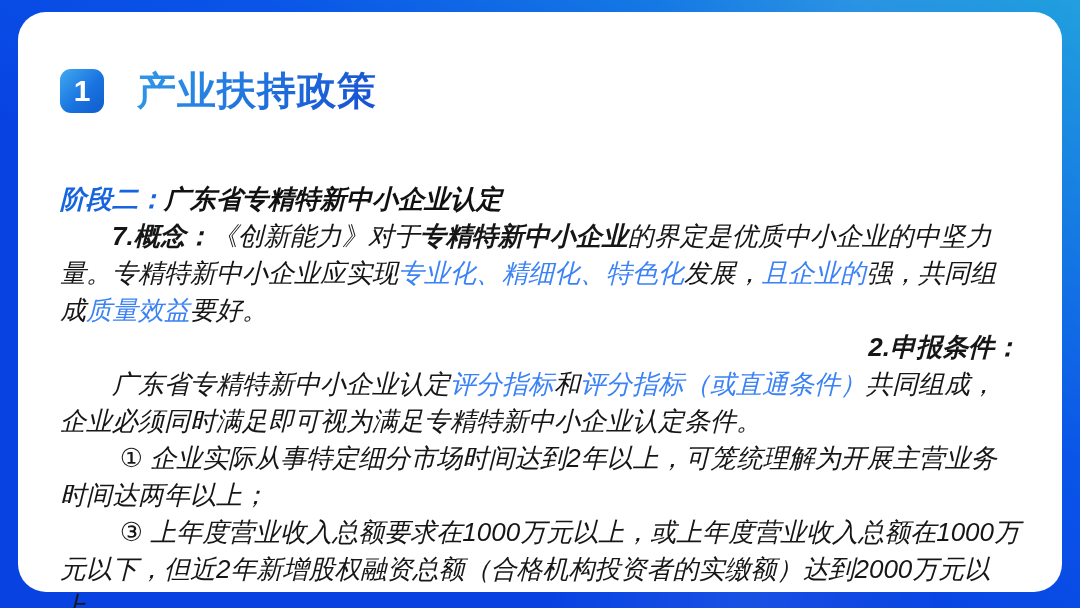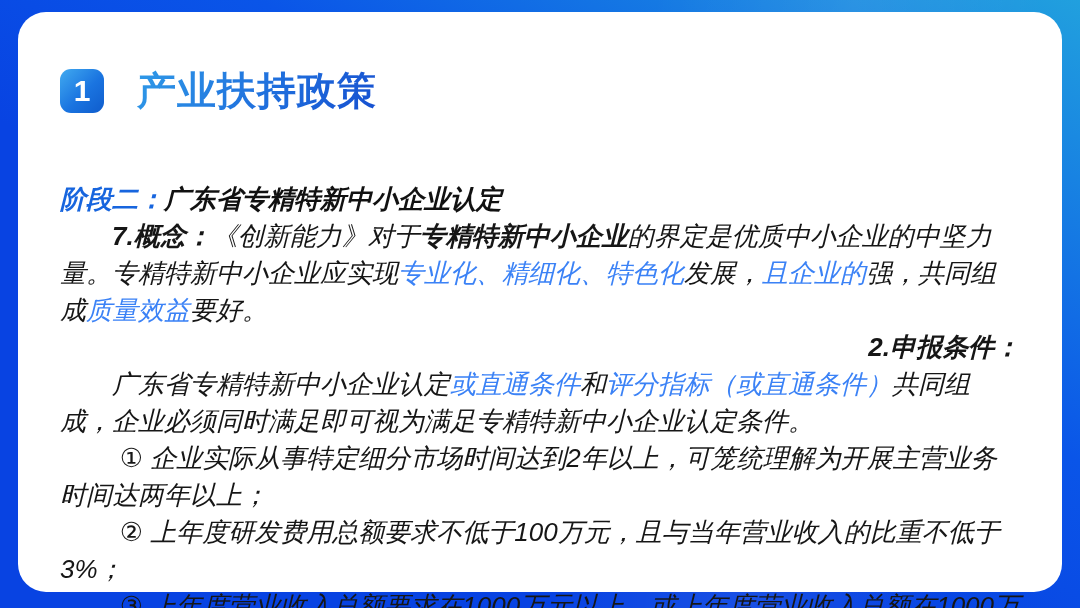--- a/index.html
+++ b/index.html
@@ -91,20 +91,19 @@
       </div>
       <h1 class="title">产业扶持政策</h1>
     </div>
     <div class="body">
       <p class="stage">
         <span class="stage-label">阶段二：</span><span class="stage-title">广东省专精特新中小企业认定</span>
       </p>
       <div>
           <p class="para" style="text-indent: 2em;"><span class="seg-bold">7.概念：</span><span>《创新能力》对于</span><span class="seg-bold">专精特新中小企业</span><span>的界定是优质中小企业的中坚力量。专精特新中小企业应实现</span><span class="seg-red">专业化、精细化、特色化</span><span>发展，</span><span class="seg-red">且企业的</span><span>强，共同组成</span><span class="seg-red">质量效益</span><span>要好。</span></p>
           <p class="para" style="text-indent: 2em; text-align: right;"><span class="seg-bold">2.申报条件：</span></p>
-          <p class="para" style="text-indent: 2em;"><span>广东省专精特新中小企业认定</span><span class="seg-red">或直通条件</span><span>和</span><span class="seg-red">评分指标（或直通条件）</span><span>共同组成，企业必须同时满足即可视为满足专精特新中小企业认定条件。</span></p>
+          <p class="para" style="text-indent: 2em;"><span>广东省专精特新中小企业认定</span><span class="seg-red">评分指标</span><span>和</span><span class="seg-red">评分指标（或直通条件）</span><span>共同组成，企业必须同时满足即可视为满足专精特新中小企业认定条件。</span></p>
           <p class="para" style="text-indent: 2.3em;"><span>① 企业实际从事特定细分市场时间达到2年以上，可笼统理解为开展主营业务时间达两年以上；</span></p>
-          <p class="para" style="text-indent: 2.3em;"><span>② 上年度研发费用总额要求不低于100万元，且与当年营业收入的比重不低于3%；</span></p>
           <p class="para" style="text-indent: 2.3em;"><span>③ 上年度营业收入总额要求在1000万元以上，或上年度营业收入总额在1000万元以下，但近2年新增股权融资总额（合格机构投资者的实缴额）达到2000万元以上。</span></p>
         </div>
     </div>
   </div>
 </div>
 
 </body></html>

